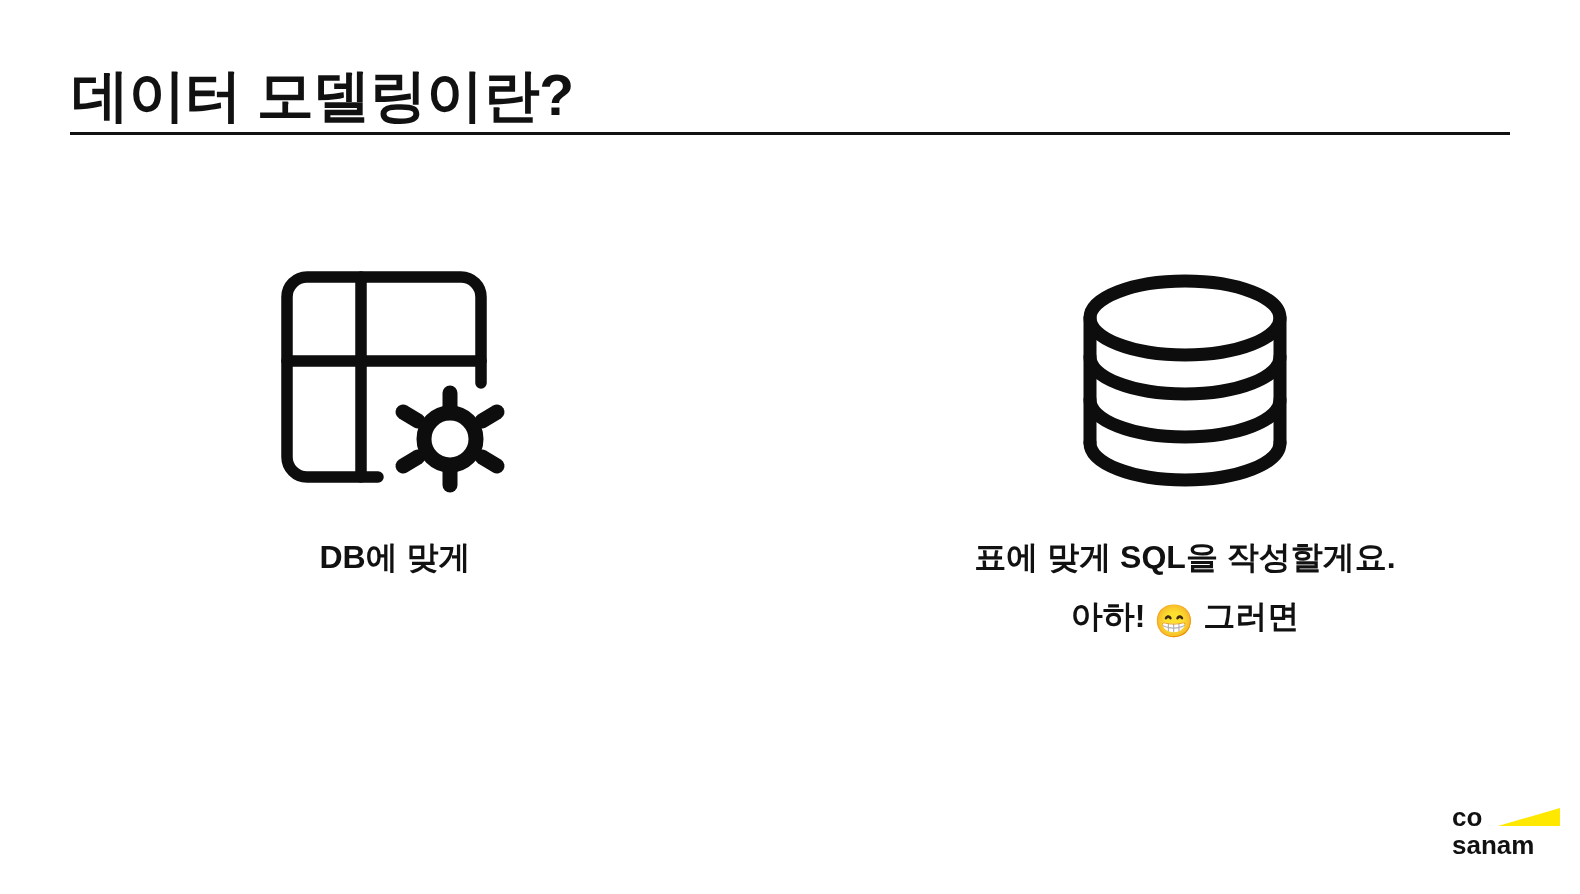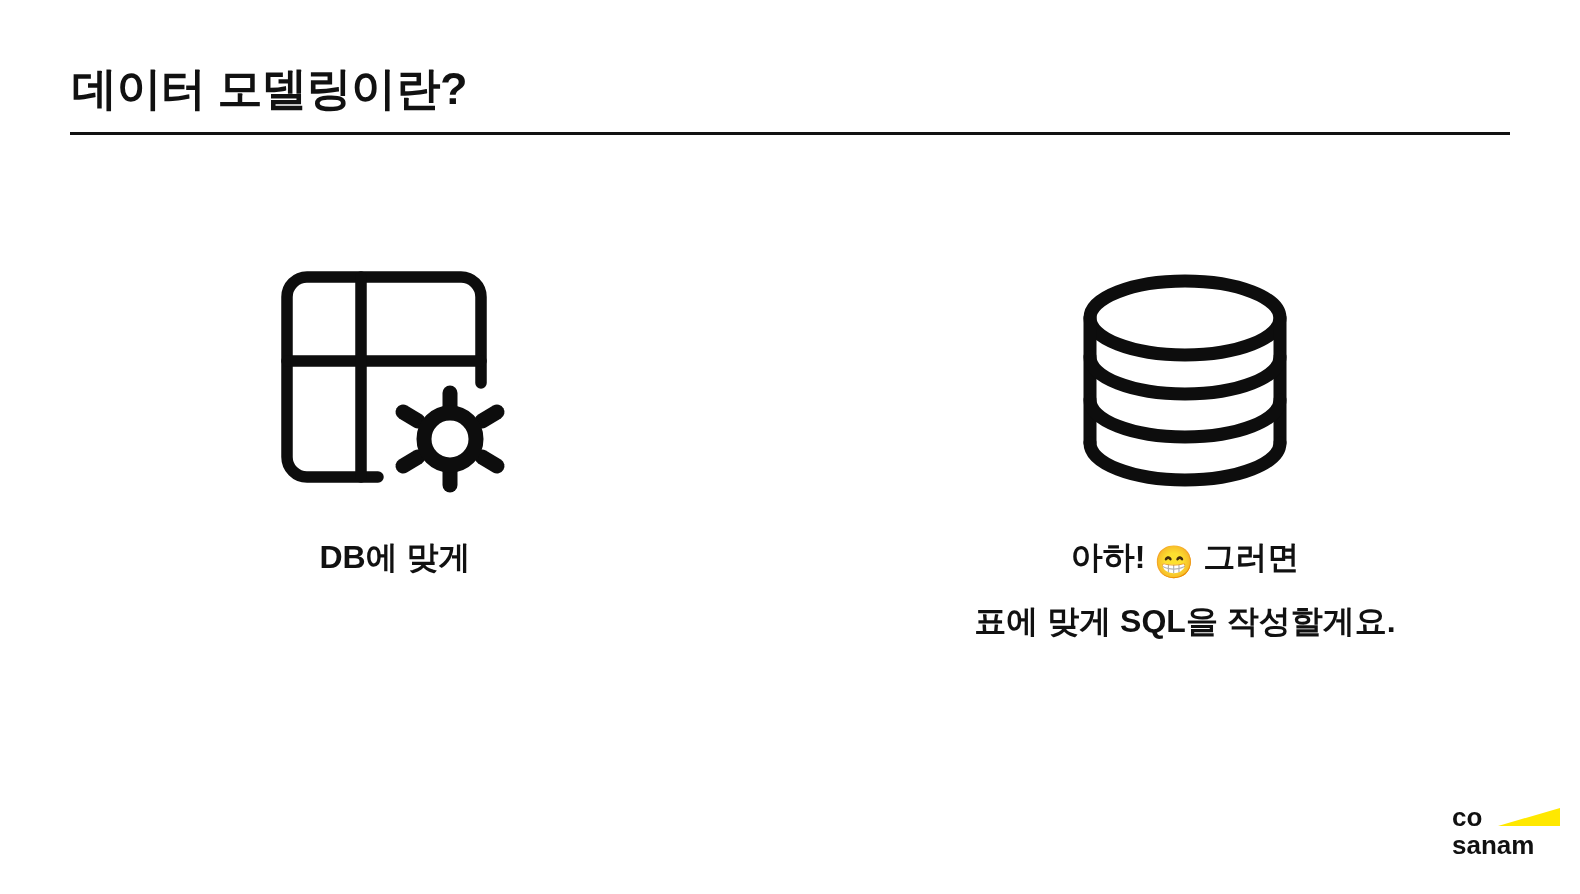--- a/index.html
+++ b/index.html
@@ -14,21 +14,21 @@
     overflow: hidden;
     font-family: "Liberation Sans", sans-serif;
     color: #111111;
   }
 
   
   .slide-title {
     position: absolute;
     left: 72px;
     top: 64px;
-    font-size: 45px;
+    font-size: 57px;
     font-weight: 700;
     letter-spacing: -0.5px;
     line-height: 1.1;
     color: #111111;
     white-space: nowrap;
   }
   .title-rule {
     position: absolute;
     left: 70px;
     top: 132px;
@@ -144,26 +144,26 @@
 
           <path d="M 10 170 A 95 37 0 0 0 200 170"></path>
 
           <path d="M 10 84 A 95 37 0 0 0 200 84"></path>
 
           <path d="M 10 127 A 95 37 0 0 0 200 127"></path>
         </g>
       </svg>
     </div>
     <div class="caption">
+      <span class="line">표에 맞게 SQL을 작성할게요.</span>
       <span class="line">
         <span>아하!</span>
         <span class="emoji">😁</span>
         <span>그러면</span>
       </span>
-      <span class="line">표에 맞게 SQL을 작성할게요.</span>
     </div>
   </div>
 
 </div>
 
 <div class="logo">
   <svg width="108" height="60" viewBox="0 0 108 60">
 
     <polygon points="46,26 108,8 108,26" fill="#FFE800"></polygon>
     <text x="0" y="26" font-family="'Liberation Sans', sans-serif" font-size="26" font-weight="700" fill="#111111">co</text>

